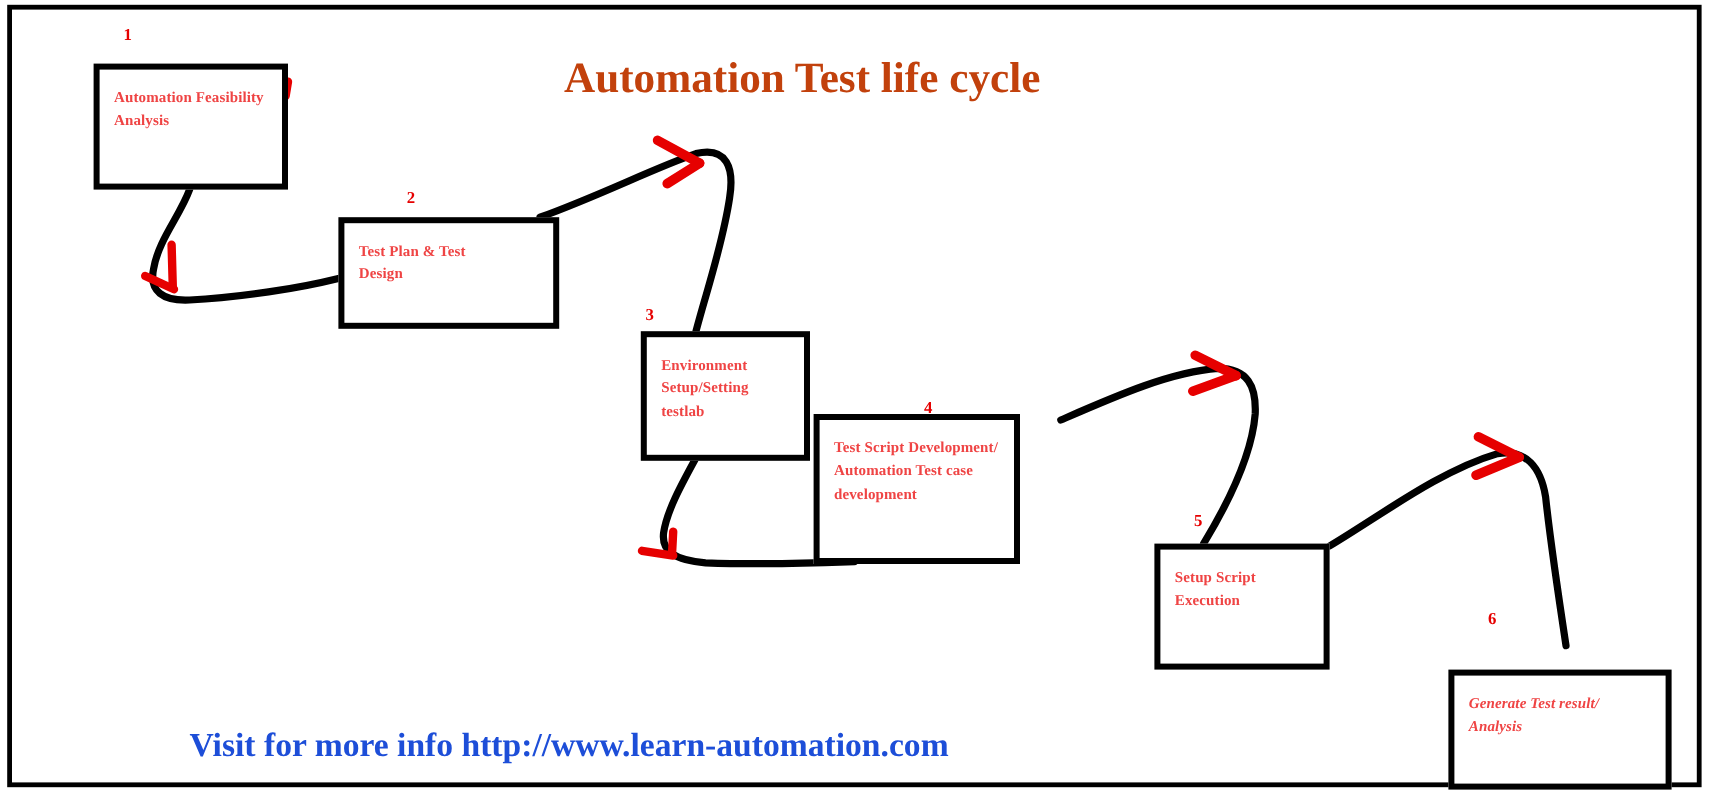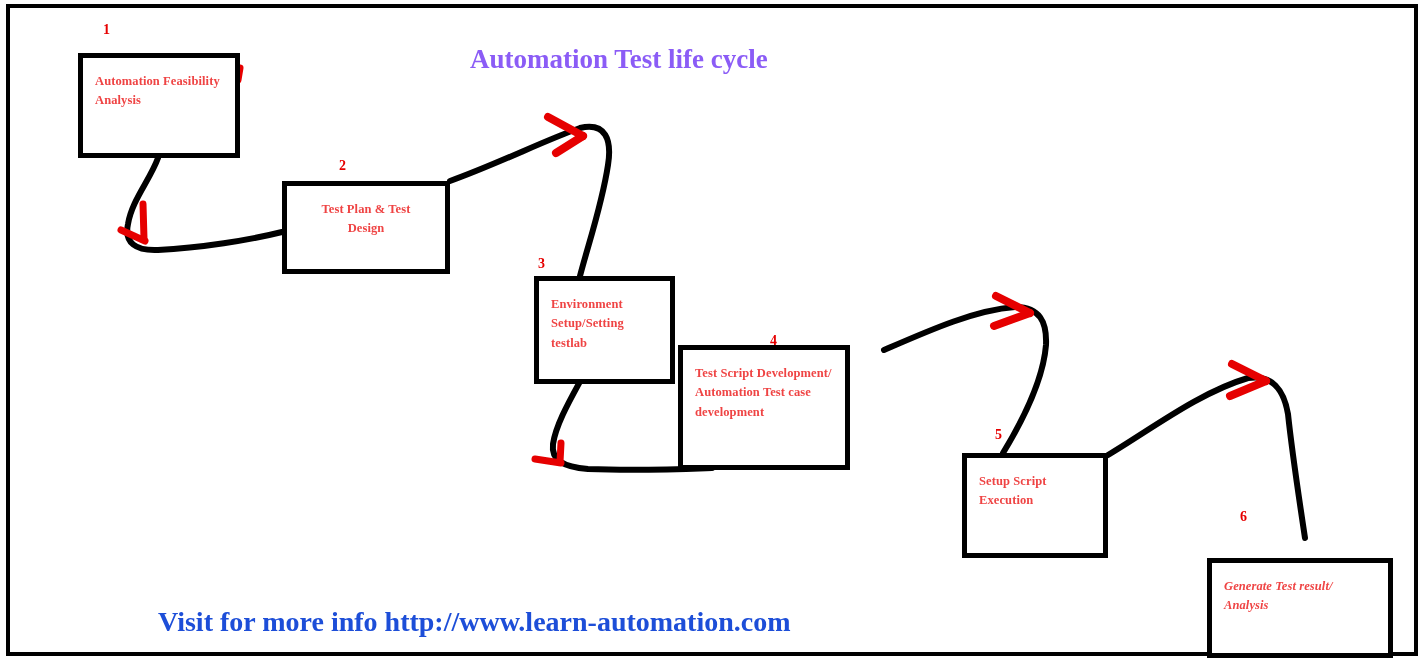--- a/index.html
+++ b/index.html
@@ -55,22 +55,22 @@
     font-weight: bold;
     font-size: 14px;
     line-height: 1;
   }
   #title {
     position: absolute;
     left: 470px;
     top: 44px;
     font-family: "Liberation Serif", "DejaVu Serif", serif;
     font-weight: bold;
-    font-size: 27px;
-    color: #8b5cf6;
+    font-size: 36px;
+    color: #c2410c;
     white-space: nowrap;
   }
   #footer {
     position: absolute;
     left: 158px;
     top: 606px;
     font-family: "Liberation Serif", "DejaVu Serif", serif;
     font-weight: bold;
     font-size: 28px;
     color: #1d4ed8;
@@ -138,21 +138,21 @@
 
   <div id="title">Automation Test life cycle</div>
 
   <div class="step-num" style="left:103px; top:23px;">1</div>
   <div class="node" style="left:78px; top:53px; width:162px; height:105px;">
     <div class="node-label">Automation Feasibility
 Analysis</div>
   </div>
 
   <div class="step-num" style="left:339px; top:159px;">2</div>
-  <div class="node" style="left:282px; top:181px; width:168px; height:93px;text-align:center;">
+  <div class="node" style="left:282px; top:181px; width:184px; height:93px;">
     <div class="node-label">Test Plan &amp; Test
 Design</div>
   </div>
 
   <div class="step-num" style="left:538px; top:257px;">3</div>
   <div class="node" style="left:534px; top:276px; width:141px; height:108px;">
     <div class="node-label">Environment
 Setup/Setting testlab</div>
   </div>
 

